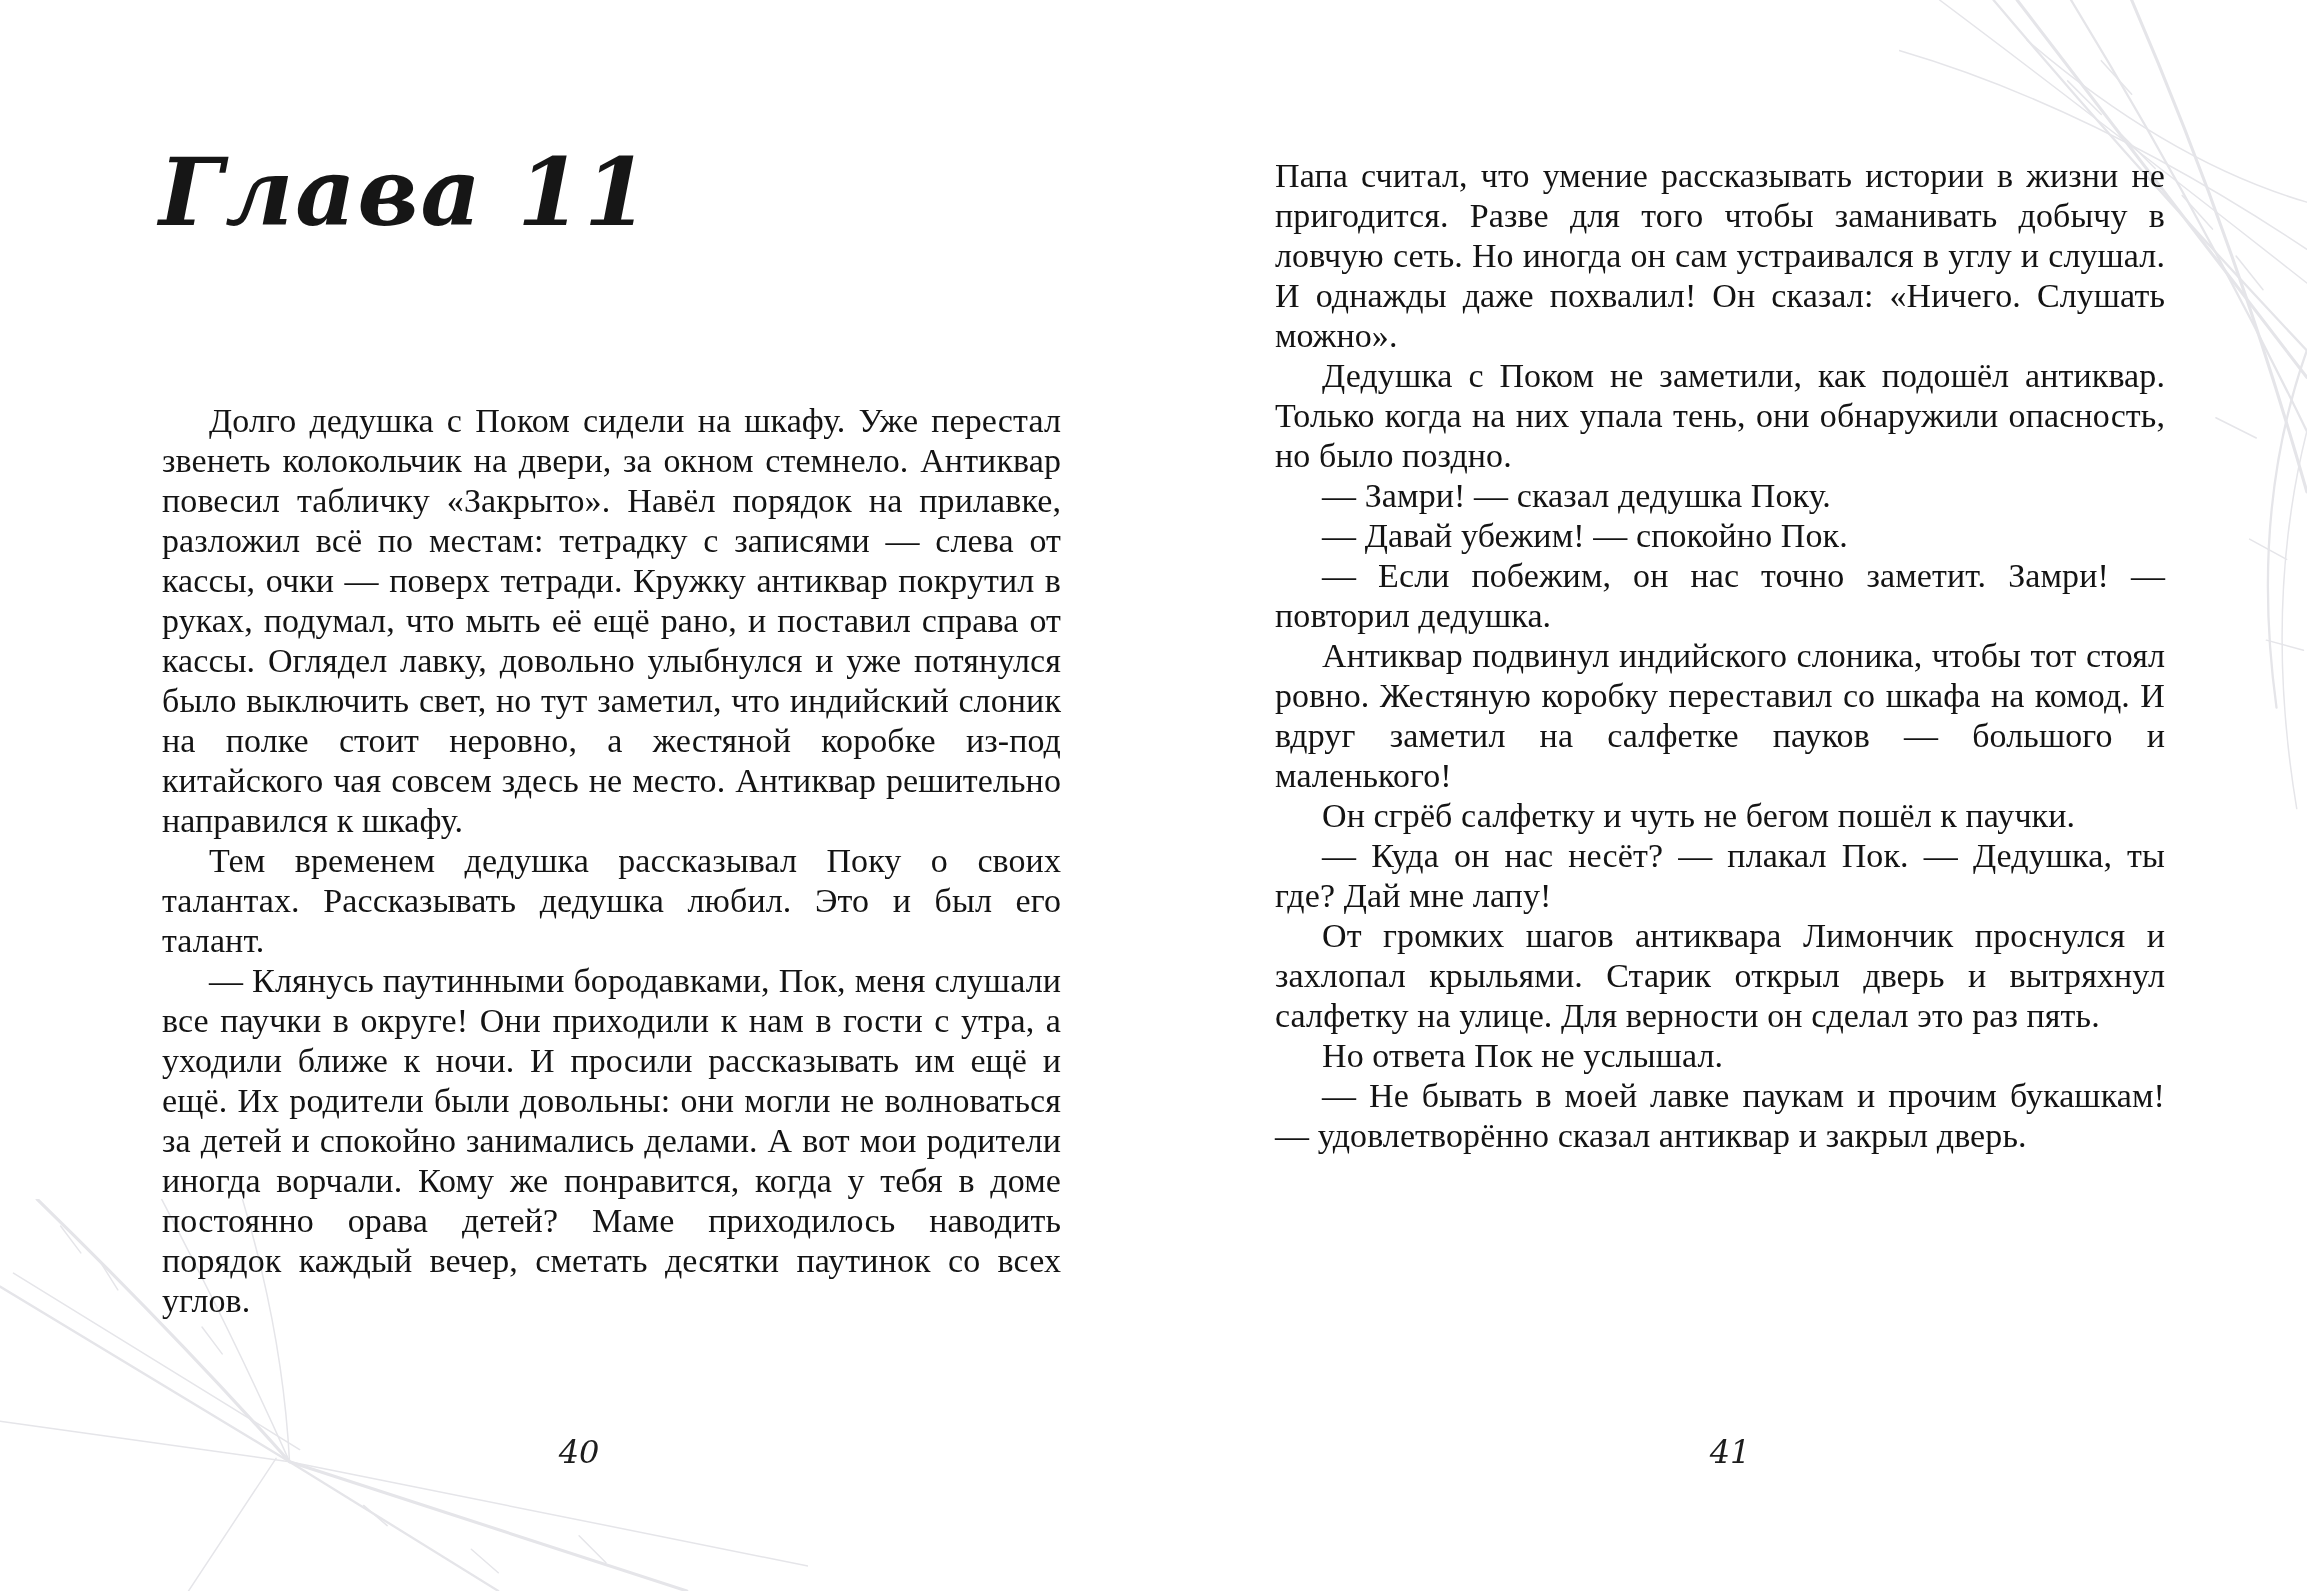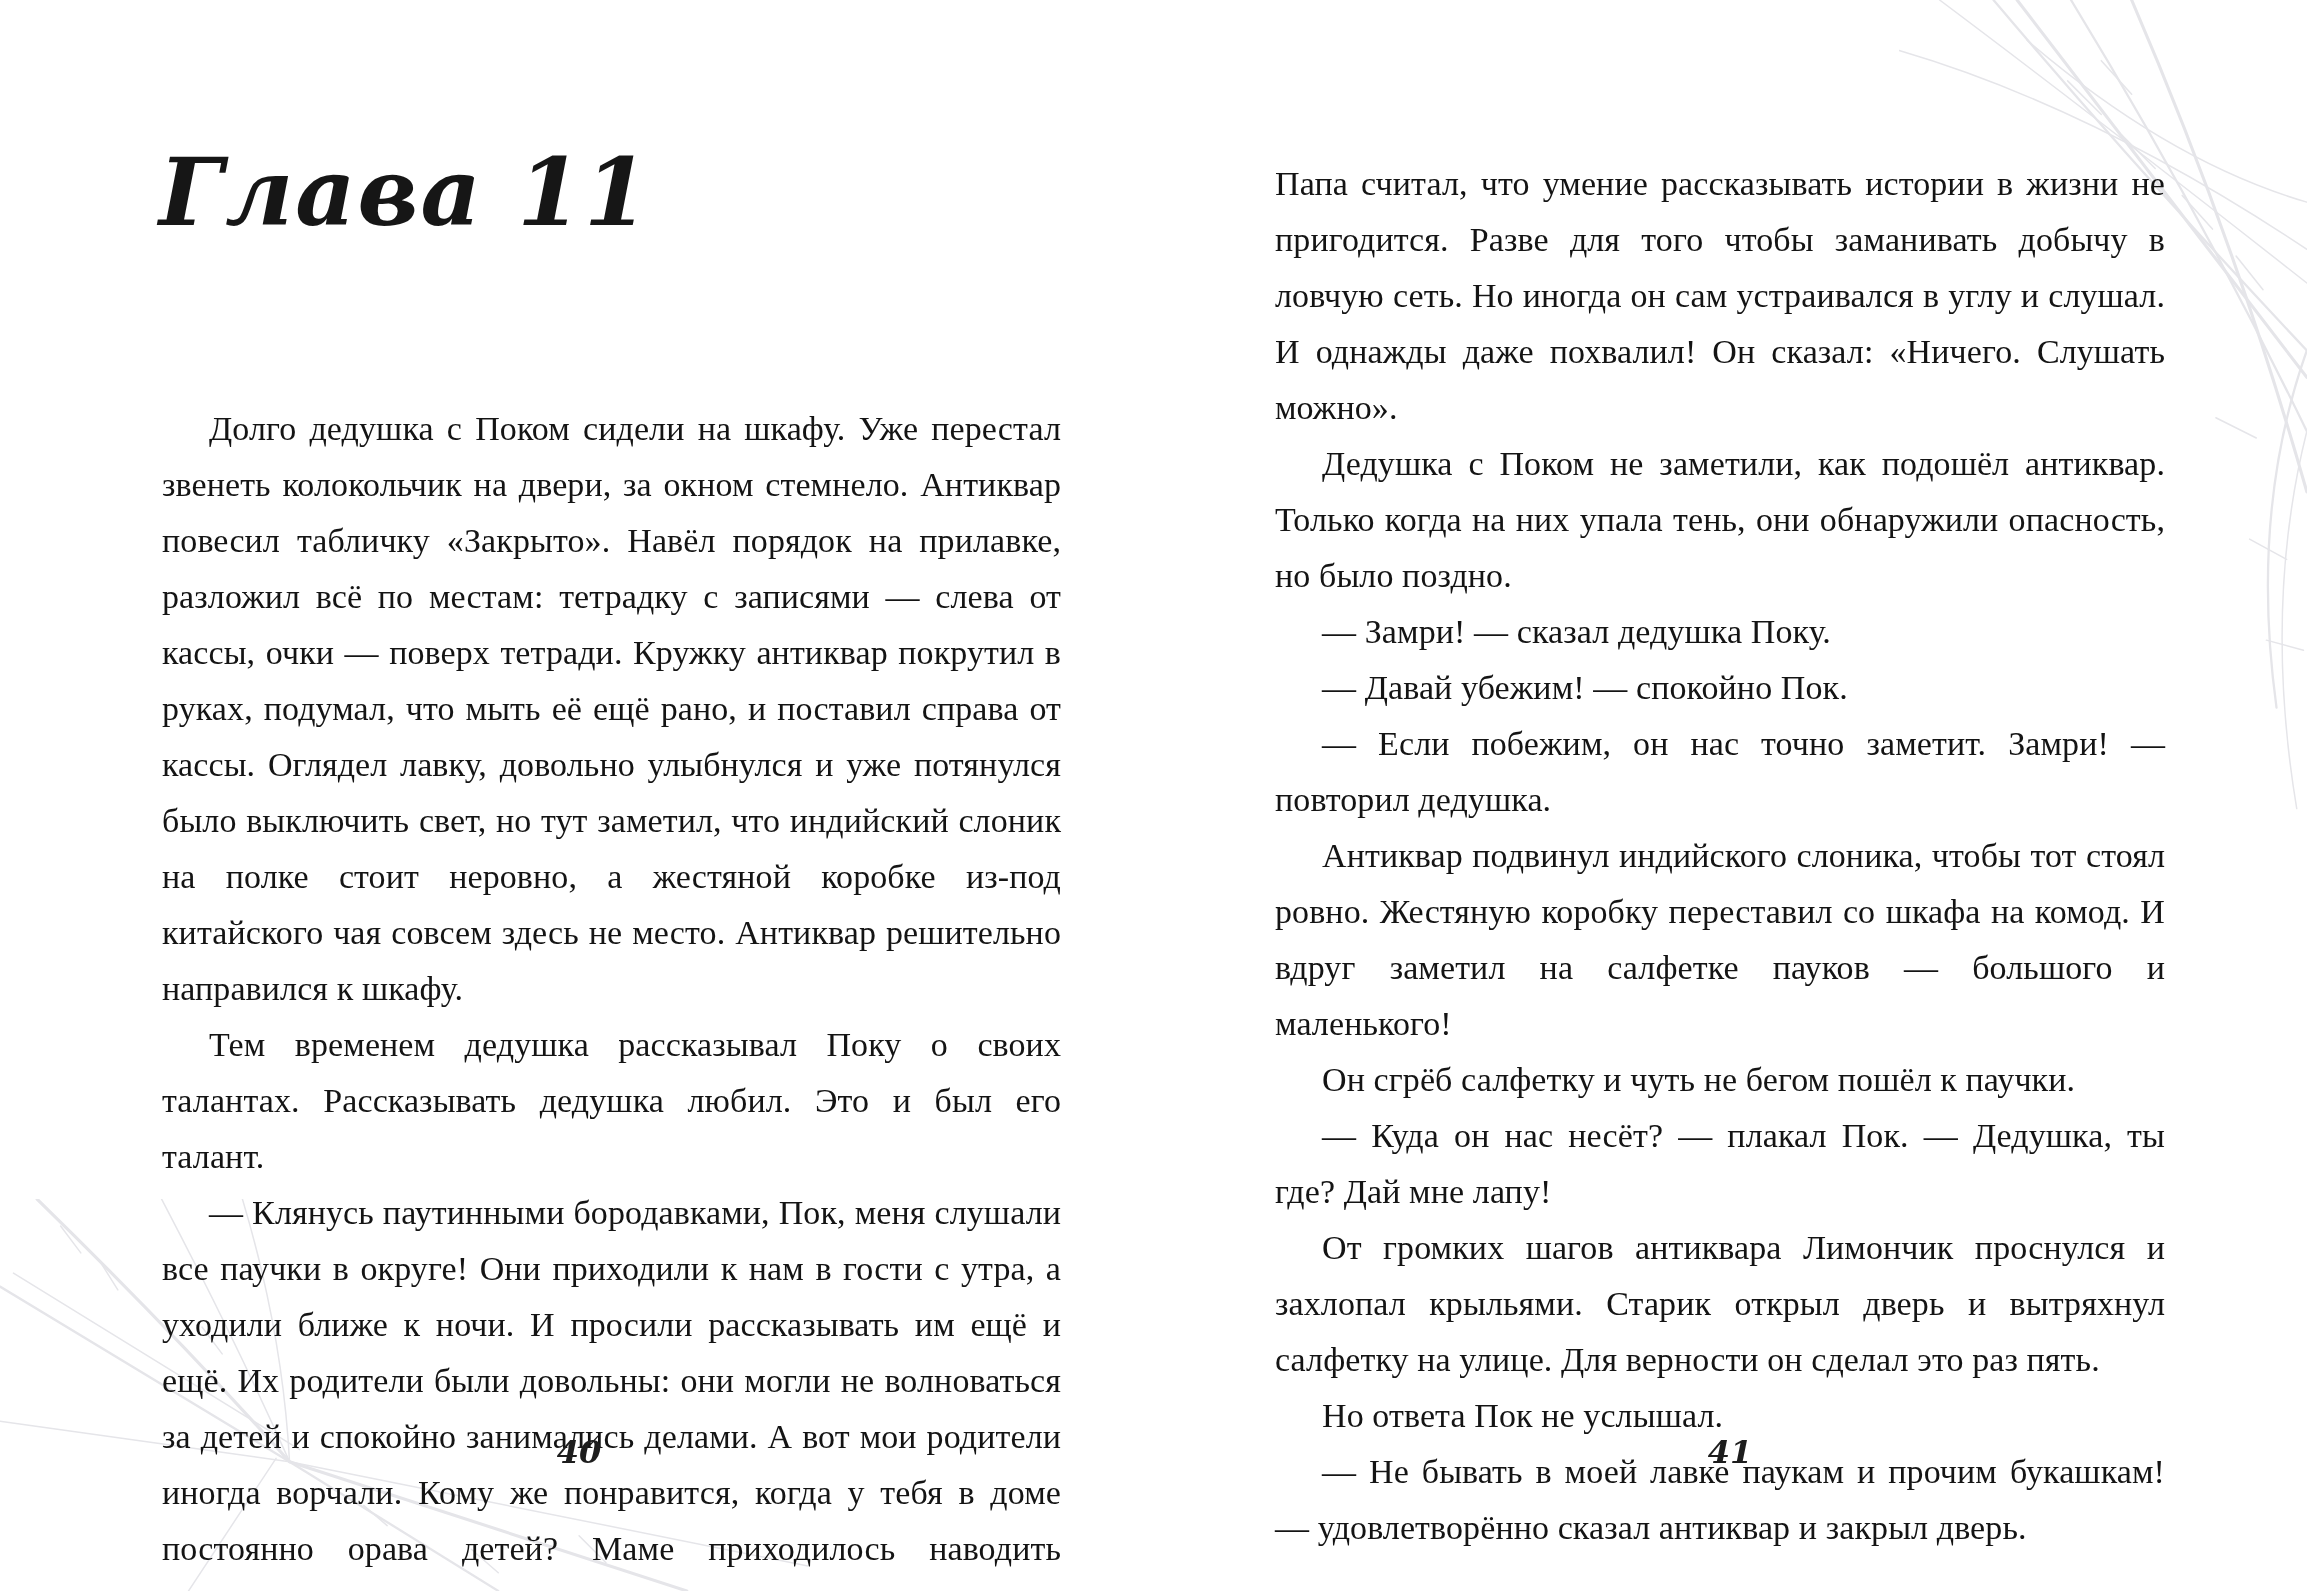--- a/index.html
+++ b/index.html
@@ -36,38 +36,38 @@
     font-size: 93px;
     line-height: 1.15;
     letter-spacing: 2px;
     color: #161616;
     white-space: nowrap;
   }
 
   .text-block {
     position: absolute;
     font-size: 34px;
-    line-height: 56px;
+    line-height: 40px;
     color: #141414;
     text-align: justify;
     letter-spacing: 0.1px;
   }
   .text-block.left  { left: 162px;  top: 401px; width: 899px; }
   .text-block.right { left: 1275px; top: 156px; width: 890px; }
 
   .para { margin: 0; text-indent: 47px; }
   .para.no-indent { text-indent: 0; }
 
   .page-number {
     position: absolute;
     top: 1433px;
     width: 94px;
     font-family: "DejaVu Serif", serif;
     font-style: italic;
-    font-weight: 700;
+    font-weight: 400;
     font-size: 32px;
     color: #1d1d1d;
     text-align: center;
   }
   .page-number.left-num  { left: 532px; }
   .page-number.right-num { left: 1683px; }
 </style>
 </head>
 <body>
 

